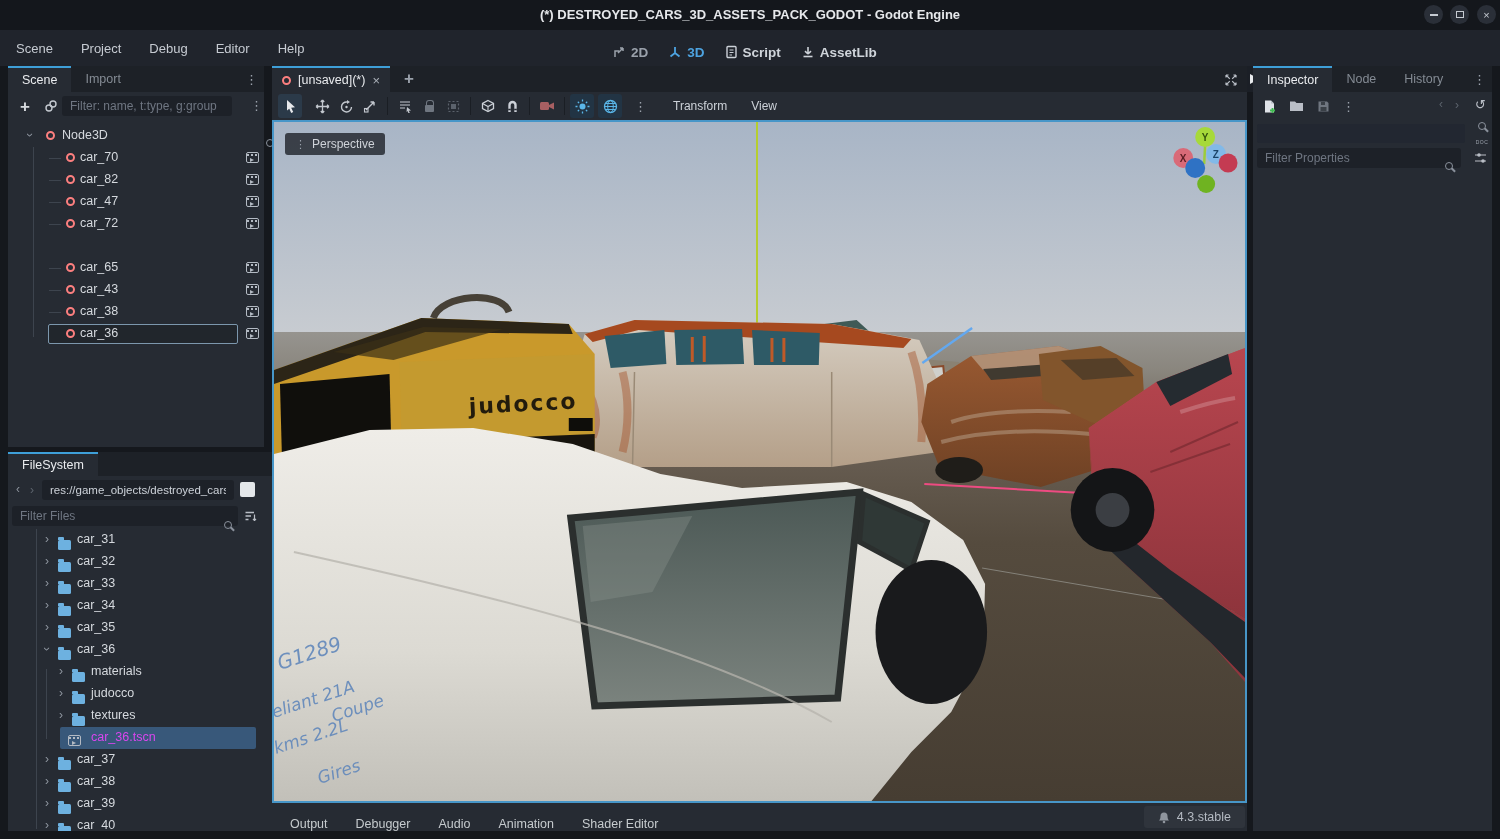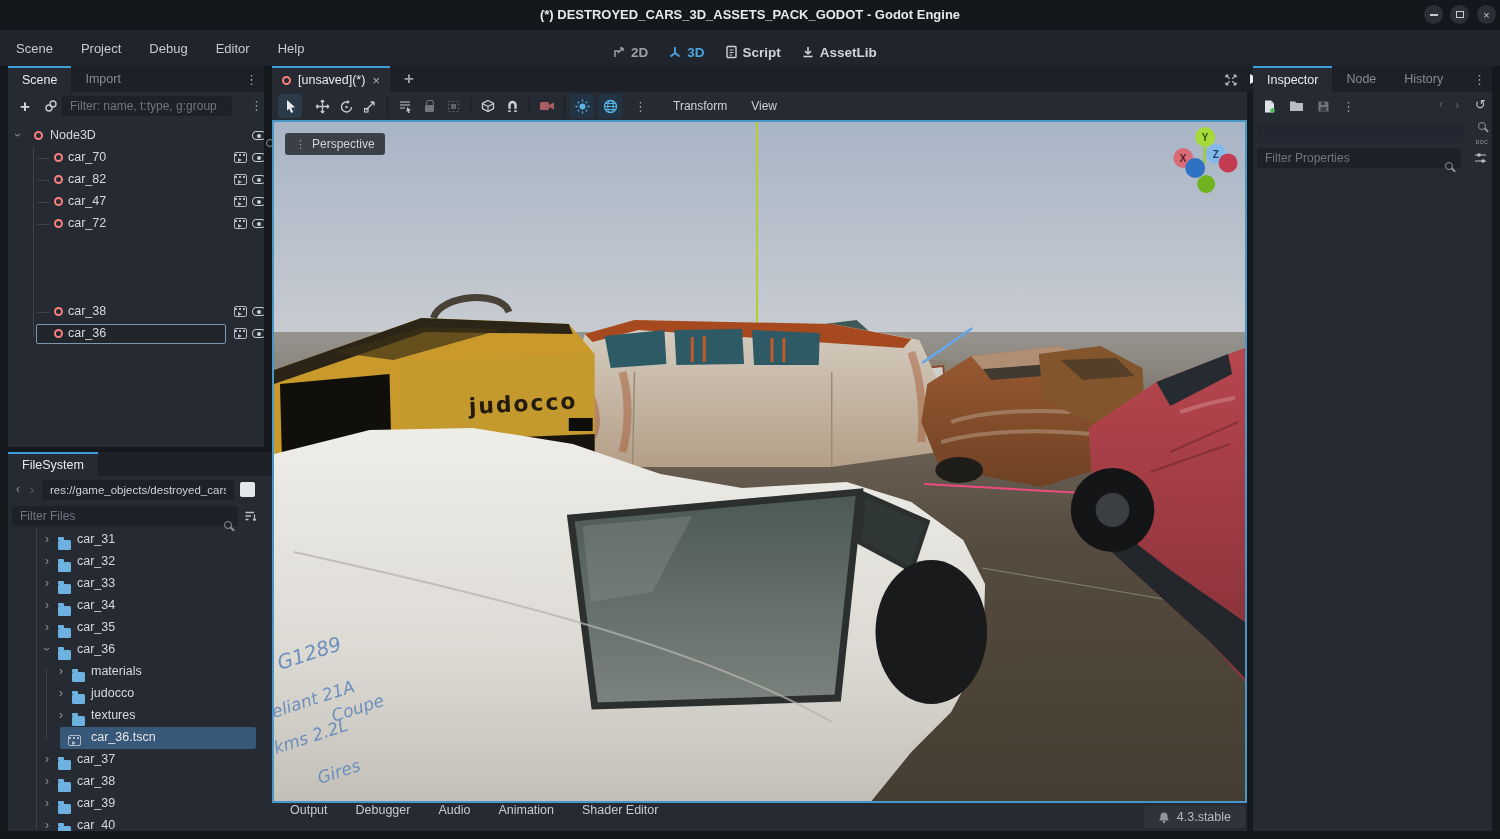--- a/index.html
+++ b/index.html
@@ -50,21 +50,21 @@
   .fold{display:inline-block;width:13px;height:10px;background:#6db1e0;border-radius:1.5px;position:relative}
   .fold::before{content:"";position:absolute;top:-3px;left:0;width:6px;height:3px;background:#6db1e0;border-radius:1px 1px 0 0}
   .chev{color:#8f96a0;font-size:12px;display:inline-block;line-height:1}
   .chev.down{transform:rotate(90deg)}
   .lockg{display:inline-block;width:9px;height:7px;background:var(--icondim);border-radius:1px;position:relative;margin-top:5px}
   .lockg::before{content:"";position:absolute;top:-5px;left:1px;width:6px;height:5px;border:1.5px solid var(--icondim);border-bottom:none;border-radius:3px 3px 0 0}
   .plus{color:#d6dade;font-size:17px;font-weight:bold;line-height:1}
   
   #sceneDock{left:8px;top:66px;width:256px;height:381px}
   #sceneTree{position:absolute;left:0;top:54px;right:0;bottom:0;overflow:hidden}
-  .srow{position:absolute;left:4px;width:256px;height:22px}
+  .srow{position:absolute;left:16px;width:256px;height:22px}
   .srow .lbl{position:absolute;font-size:12.5px;color:#d5d9de;top:3px}
   .srow .ic-circ{position:absolute;top:6px}
   .srow .ic-clap{position:absolute;left:222px;top:5px}
   .srow .ic-eye{position:absolute;left:240px;top:6px}
   .vguide{position:absolute;width:1px;background:var(--guide)}
   .hguide{position:absolute;height:1px;background:var(--guide)}
   .editbox{position:absolute;left:24px;top:1px;width:190px;height:20px;border:1px solid #7c97ad;border-radius:2px;background:#21262c}
   
   #fsDock{left:8px;top:452px;width:288px;height:379px;overflow:hidden}
   #fsTree{position:absolute;left:0;top:77px;right:0;bottom:0;overflow:hidden}
@@ -77,21 +77,21 @@
   .scenetab{height:26px;background:var(--panel);border-top:2px solid var(--accent);display:flex;align-items:center;gap:7px;padding:0 10px;font-size:12.5px;color:var(--bright)}
   .closex{color:#aab0b8;font-size:13px}
   #vpToolbar{left:272px;top:92px;width:975px;height:28px;background:var(--panel);display:flex;align-items:center}
   .tbtn{display:flex;align-items:center;justify-content:center;width:24px;height:24px;border-radius:3px}
   .tbtn.selected{background:#2b3a49}
   .tbtn.litebox{background:#223444}
   .tsep{width:1px;height:18px;background:#1a1e24;margin:0 5px}
   .tmenu{font-size:12px;color:#ccd1d8;padding:0 12px}
   #viewport{left:272px;top:120px;width:975px;height:683px;border:2px solid #4796c8;background:#9aa8ba}
   #perspBtn{left:11px;top:11px;height:22px;background:rgba(42,47,55,.88);border-radius:3px;display:flex;align-items:center;gap:6px;padding:0 10px;color:#cfd3d9;font-size:12px}
-  #bottomBar{left:272px;top:803px;width:975px;height:28px;background:var(--panel);display:flex;align-items:flex-start;gap:28px;padding-left:18px}
+  #bottomBar{left:272px;top:803px;width:975px;height:28px;background:var(--panel);display:flex;align-items:flex-end;gap:28px;padding-left:18px}
   .bitem{font-size:12.5px;color:#c6cbce}
   #versionBox{position:absolute;right:2px;top:3px;height:22px;display:flex;align-items:center;gap:7px;background:#2f343c;border-radius:3px;padding:0 14px;color:#b4bac2;font-size:12.5px}
   
   #inspDock{left:1253px;top:66px;width:239px;height:765px}
   #bottomStrip{left:0;top:831px;width:1500px;height:8px;background:#14171b}
   .icchar{color:#b9bec6;font-size:13px;line-height:1}
 </style>
 </head>
 <body>
 
@@ -229,20 +229,34 @@
       <span class="clap ic-clap"></span>
       <span class="eye ic-eye"></span>
     </div>
     <div class="srow" style="top:93px">
       <i class="hguide" style="left:25px;top:11px;width:12px"></i>
       <span class="ncirc ic-circ" style="left:42px"></span>
       <span class="lbl" style="left:56px">car_72</span>
       <span class="clap ic-clap"></span>
       <span class="eye ic-eye"></span>
     </div>
+    <div class="srow" style="top:137px">
+      <i class="hguide" style="left:25px;top:11px;width:12px"></i>
+      <span class="ncirc ic-circ" style="left:42px"></span>
+      <span class="lbl" style="left:56px">car_65</span>
+      <span class="clap ic-clap"></span>
+      <span class="eye ic-eye"></span>
+    </div>
+    <div class="srow" style="top:159px">
+      <i class="hguide" style="left:25px;top:11px;width:12px"></i>
+      <span class="ncirc ic-circ" style="left:42px"></span>
+      <span class="lbl" style="left:56px">car_43</span>
+      <span class="clap ic-clap"></span>
+      <span class="eye ic-eye"></span>
+    </div>
     <div class="srow" style="top:181px">
       <i class="hguide" style="left:25px;top:11px;width:12px"></i>
       <span class="ncirc ic-circ" style="left:42px"></span>
       <span class="lbl" style="left:56px">car_38</span>
       <span class="clap ic-clap"></span>
       <span class="eye ic-eye"></span>
     </div>
     <div class="srow" style="top:203px">
       <i class="hguide" style="left:25px;top:11px;width:12px"></i>
       <span class="editbox"></span>
@@ -319,21 +333,21 @@
       <span class="lbl" style="left:83px">judocco</span>
     </div>
     <div class="frow" style="top:176px">
       <span class="chev abs" style="left:51px;top:4px">›</span>
       <span class="fold abs" style="left:64px;top:7px"></span>
       <span class="lbl" style="left:83px">textures</span>
     </div>
     <div class="frow" style="top:198px">
       <span class="selbg"></span>
       <span class="clap abs" style="left:60px;top:5px"></span>
-      <span class="lbl" style="left:83px;color:#e5e5e5">car_36.tscn</span>
+      <span class="lbl" style="left:83px;color:#d946ef">car_36.tscn</span>
     </div>
     <div class="frow" style="top:220px">
       <span class="chev abs" style="left:37px;top:4px">›</span>
       <span class="fold abs" style="left:50px;top:7px"></span>
       <span class="lbl" style="left:69px">car_37</span>
     </div>
     <div class="frow" style="top:242px">
       <span class="chev abs" style="left:37px;top:4px">›</span>
       <span class="fold abs" style="left:50px;top:7px"></span>
       <span class="lbl" style="left:69px">car_38</span>

